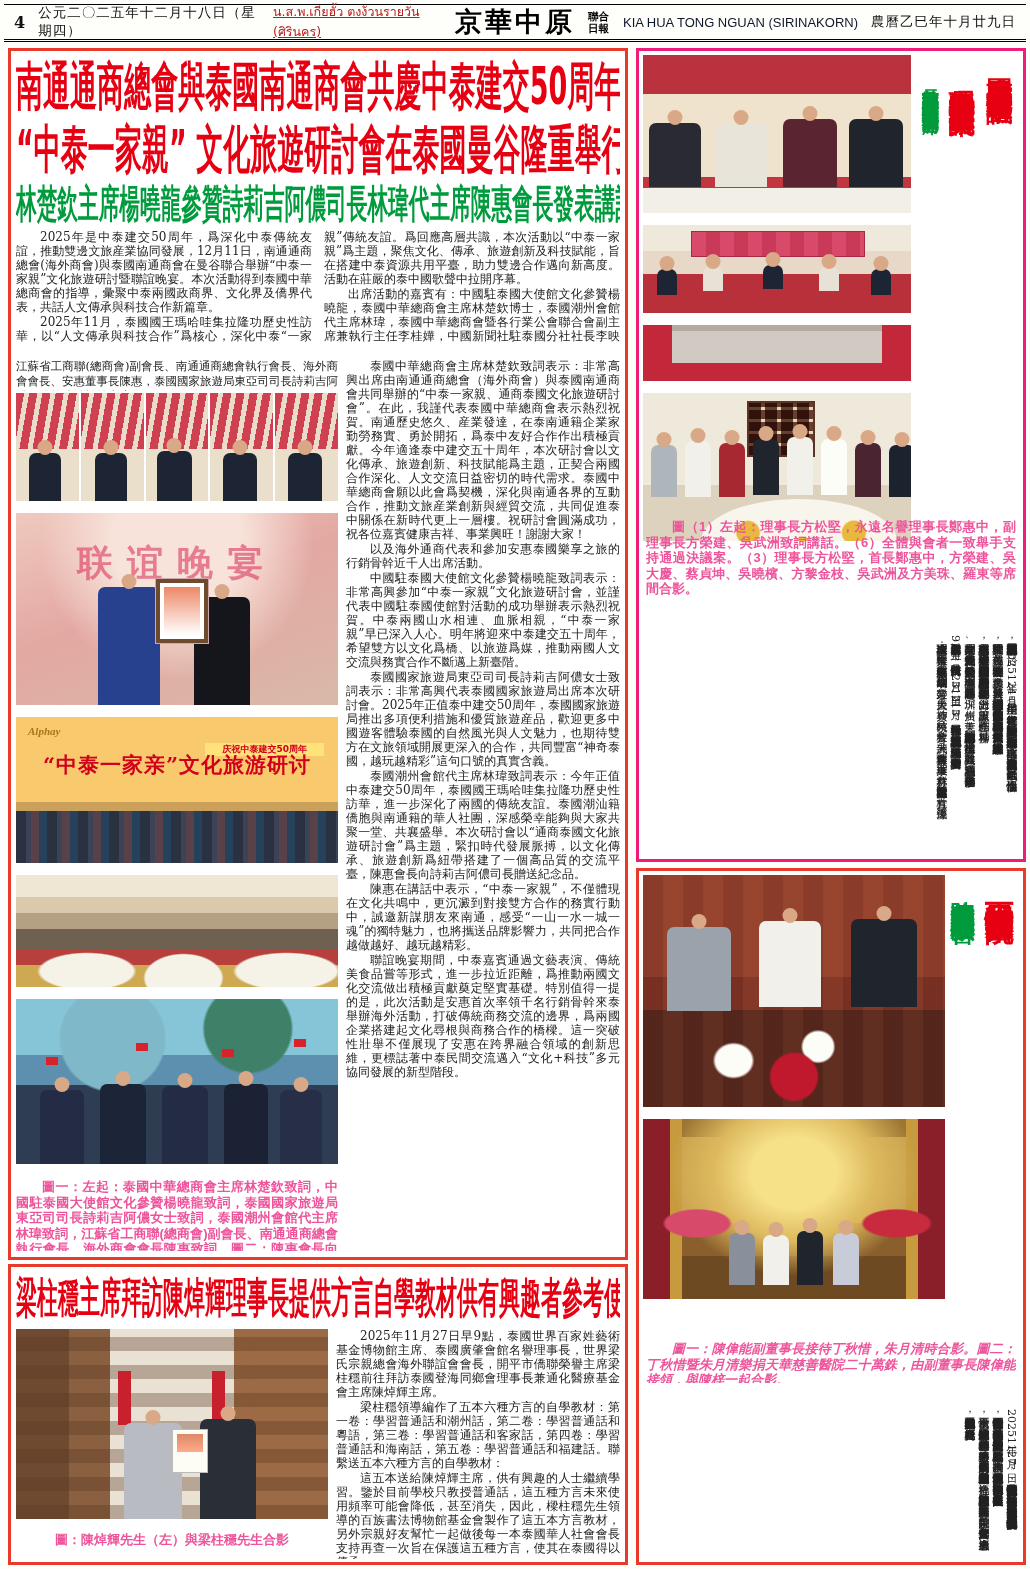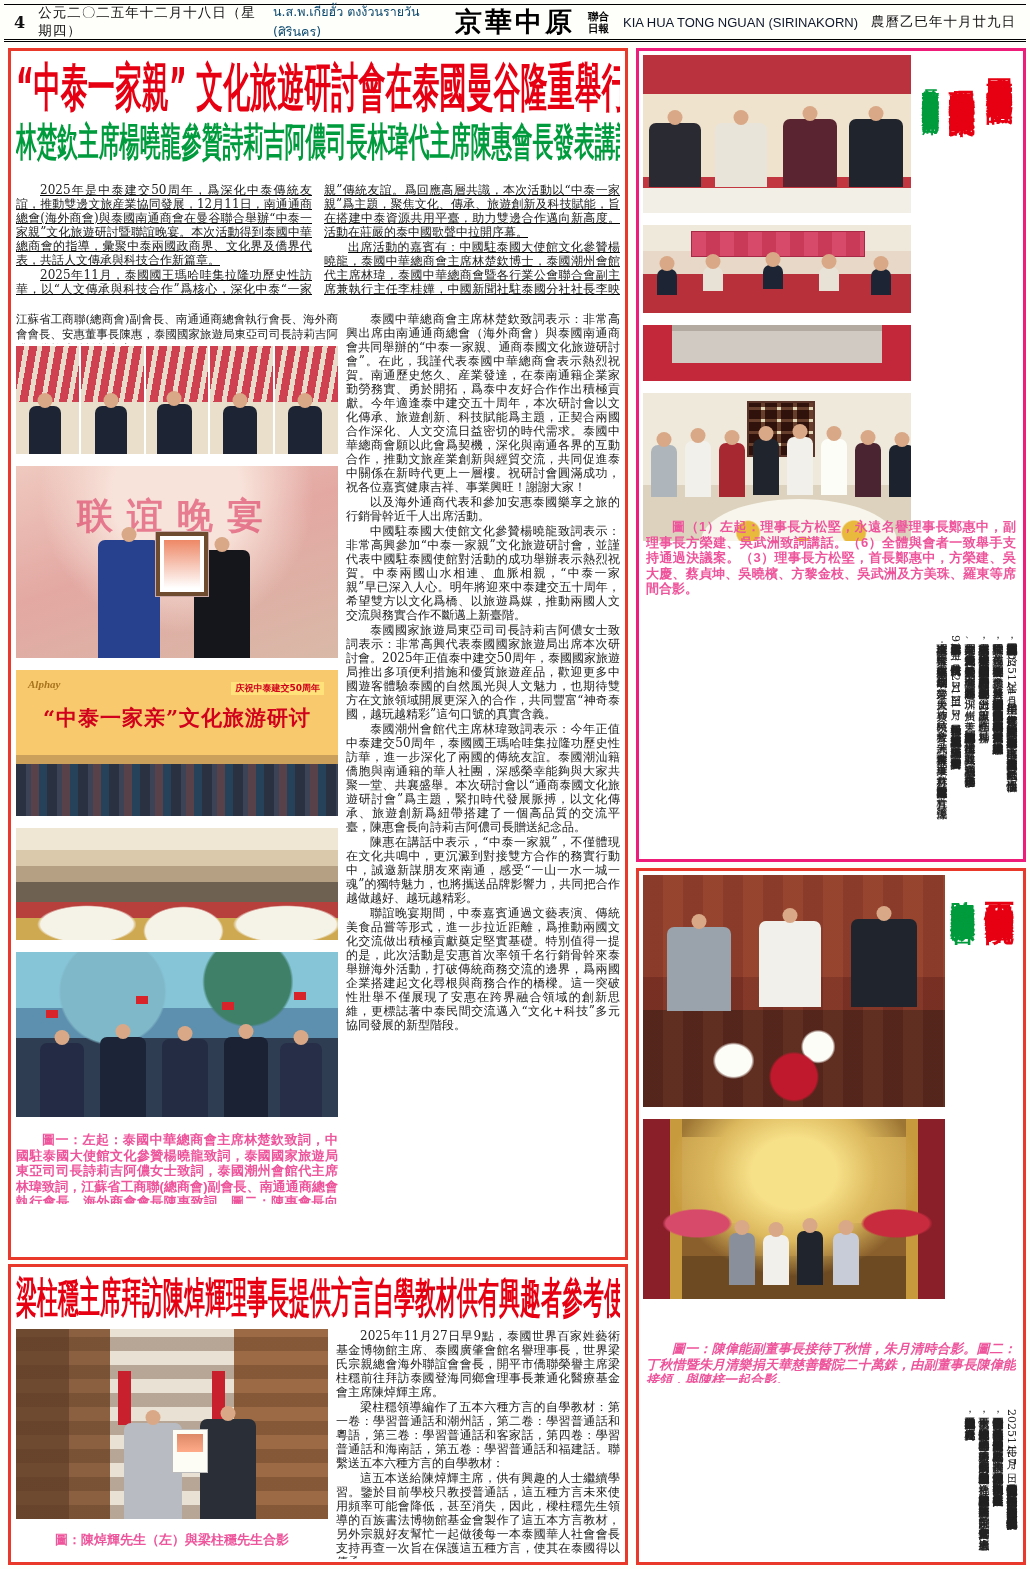--- a/index.html
+++ b/index.html
@@ -3,21 +3,21 @@
 <meta charset="utf-8">
 <style>
   html,body{margin:0;padding:0;background:#e8e8e4;}
   .page{position:relative;width:1030px;height:1569px;background:#fefefb;margin:0 auto;
         font-family:"Liberation Sans",sans-serif;overflow:hidden;}
   
   .hdr{position:absolute;left:4px;right:4px;top:4px;height:38px;border-top:1.5px solid #000;
        border-bottom:3px double #000;display:flex;align-items:center;gap:13px;padding:0 10px;box-sizing:border-box;}
   .hdr .pageno{font:bold 16px "DejaVu Serif",serif;color:#111;}
   .hdr .cdate{font:13.5px "DejaVu Serif",serif;color:#111;letter-spacing:1px;}
-  .hdr .thai{font:12.5px "DejaVu Sans",sans-serif;color:#0c4a6e;}
+  .hdr .thai{font:12.5px "DejaVu Sans",sans-serif;color:#b91c1c;text-decoration:underline;}
   .hdr .mast{font:bold 27px "DejaVu Serif",serif;color:#000;letter-spacing:3px;white-space:nowrap;}
   .hdr .mastsub{width:26px;font:bold 10.5px/1.15 "DejaVu Sans",sans-serif;color:#000;}
   .hdr .masten{font:13px "Liberation Sans",sans-serif;color:#0f172a;white-space:nowrap;}
   .hdr .lunar{font:13.5px "DejaVu Serif",serif;color:#111;margin-left:auto;letter-spacing:1px;white-space:nowrap;}
   
   .block{position:absolute;background:#fff;box-sizing:border-box;}
   .b-red{border:3px solid #e8392b;}
   .b-pink{border:3px solid #ee1d7a;}
   .blk-main{left:8px;top:48px;width:620px;height:1212px;padding:4px 5px;}
   .blk-rt{left:636px;top:48px;width:390px;height:814px;padding:4px;}
@@ -29,21 +29,21 @@
           font-family:"DejaVu Sans",sans-serif;font-weight:bold;}
   .h1a{height:62px;line-height:62px;}
   .h1a .hlspan{font-size:52px;transform:scaleX(.52);color:#e60012;}
   .h1b{height:64px;line-height:64px;}
   .h1b .hlspan{font-size:52px;transform:scaleX(.52);color:#e60012;}
   .h1g{height:46px;line-height:46px;}
   .h1g .hlspan{font-size:39px;transform:scaleX(.53);color:#009b3c;}
   .hbl{height:54px;line-height:54px;}
   .hbl .hlspan{font-size:42px;transform:scaleX(.50);color:#e60012;}
   
-  .intro2{height:126px;column-count:2;column-gap:12px;overflow:hidden;margin-top:18px;text-decoration:underline;}
+  .intro2{height:126px;column-count:2;column-gap:12px;overflow:hidden;margin-top:3px;}
   .para{font:12px/14px "DejaVu Serif",serif;color:#222;text-align:justify;text-indent:2em;margin:0 0 1px;}
   .mainlow{display:flex;gap:8px;height:892px;margin-top:3px;}
   .pcol{width:322px;flex:none;display:flex;flex-direction:column;}
   .tcol{flex:1;overflow:hidden;}
   .photointro{font:11.5px/15px "DejaVu Serif",serif;color:#222;height:32px;overflow:hidden;margin:0 0 2px;text-align:justify;}
   .cap{font:bold 13px/15.5px "Liberation Sans",sans-serif;color:#ee549b;text-align:justify;overflow:hidden;}
   .capmain{flex:1;margin-top:3px;}
   .capind{text-indent:2em;}
   
   .vhl{position:absolute;writing-mode:vertical-rl;}
@@ -71,22 +71,22 @@
       font:bold 36px "DejaVu Serif",serif;color:rgba(216,40,86,.55);letter-spacing:14px;}
   .frame{position:absolute;left:140px;bottom:62px;width:44px;height:56px;background:#fff;
       border:4px solid #6e4a2e;box-shadow:0 0 0 1px #caa;}
   .frame i{position:absolute;inset:4px;background:linear-gradient(180deg,#e86,#fff);}
   .ph-banner{height:146px;background:
       radial-gradient(circle at 4% 100%, #3f7a3a 0 12%, rgba(0,0,0,0) 13%),
       radial-gradient(circle at 97% 100%, #3f7a3a 0 12%, rgba(0,0,0,0) 13%),
       linear-gradient(180deg,#f8c96d 0 58%,#caa05a 58% 66%,#55404a 66% 100%);}
   .banner-title{position:absolute;top:34px;left:0;right:0;text-align:center;
       font:bold 21px "DejaVu Serif",serif;color:#d1001c;letter-spacing:1px;}
-  .banner-cel{position:absolute;top:12px;right:14px;background:#ffe27a;color:#d1001c;
-      font:bold 9px/13px "DejaVu Sans",sans-serif;padding:0 4px;}
+  .banner-cel{position:absolute;top:26px;right:14px;background:#ffe27a;color:#d1001c;
+      font:bold 9px/13px "DejaVu Sans",sans-serif;padding:0 17px;}
   .banner-logo{position:absolute;top:8px;left:12px;color:#a8741e;
       font:italic bold 11px "Liberation Serif",serif;}
   .crowdband{position:absolute;bottom:0;left:0;right:0;height:52px;background:
       repeating-linear-gradient(90deg,#2a3242 0 10px,#3d4356 10px 15px,#59414a 15px 23px,#26415a 23px 31px);}
   .ph-hall{height:112px;background:
       radial-gradient(ellipse at 22% 86%, #f5f2e8 0 13%, rgba(0,0,0,0) 14%),
       radial-gradient(ellipse at 52% 92%, #f5f2e8 0 16%, rgba(0,0,0,0) 17%),
       radial-gradient(ellipse at 84% 86%, #f5f2e8 0 13%, rgba(0,0,0,0) 14%),
       linear-gradient(180deg,#efe7d3 0 20%,#dacaab 20% 34%,#b5a083 34% 48%,#6f6152 48% 66%,#b8403c 66% 80%,#cfa952 80% 100%);}
   .ph-flags{height:165px;background:
@@ -154,20 +154,21 @@
     <span class="pageno">4</span>
     <span class="cdate">公元二〇二五年十二月十八日（星期四）</span>
     <span class="thai">น.ส.พ.เกียฮั้ว ตงง้วนรายวัน (ศิรินคร)</span>
     <span class="mast">京華中原</span>
     <span class="mastsub">聯合日報</span>
     <span class="masten">KIA HUA TONG NGUAN (SIRINAKORN)</span>
     <span class="lunar">農曆乙巳年十月廿九日</span>
   </div>
 
   <section class="block b-red blk-main">
+    <div class="hlwrap h1a"><span class="hlspan">南通通商總會與泰國南通商會共慶中泰建交50周年</span></div>
     <div class="hlwrap h1b"><span class="hlspan">“中泰一家親” 文化旅遊研討會在泰國曼谷隆重舉行</span></div>
     <div class="hlwrap h1g"><span class="hlspan">林楚欽主席楊曉龍參贊詩莉吉阿儂司長林瑋代主席陳惠會長發表講話</span></div>
 
     <div class="intro2">
 
     <p class="para">2025年是中泰建交50周年，爲深化中泰傳統友誼，推動雙邊文旅産業協同發展，12月11日，南通通商總會(海外商會)與泰國南通商會在曼谷聯合舉辦“中泰一家親”文化旅遊研討暨聯誼晚宴。本次活動得到泰國中華總商會的指導，彙聚中泰兩國政商界、文化界及僑界代表，共話人文傳承與科技合作新篇章。</p>
         <p class="para">2025年11月，泰國國王瑪哈哇集拉隆功歷史性訪華，以“人文傳承與科技合作”爲核心，深化中泰“一家親”傳統友誼。爲回應高層共識，本次活動以“中泰一家親”爲主題，聚焦文化、傳承、旅遊創新及科技賦能，旨在搭建中泰資源共用平臺，助力雙邊合作邁向新高度。活動在莊嚴的泰中國歌聲中拉開序幕。</p>
         <p class="para">出席活動的嘉賓有：中國駐泰國大使館文化參贊楊曉龍，泰國中華總商會主席林楚欽博士，泰國潮州會館代主席林瑋，泰國中華總商會暨各行業公會聯合會副主席兼執行主任李桂嬅，中國新聞社駐泰國分社社長李映民，泰國中國企業總商會秘書長王海光，泰華進出口商會理事長林俊然，泰國華人青年商會會長李嘉淳，剛果民主共和國中華總商會主席張琪，泰國江浙滬總商會主席鄭廟金，泰國蘇商總會主席陳柱，泰國南通商會會長徐曉春，泰國南通商會常務副會長、中寫集團董事長吳堂祥，南通青年民營企業家商會常務副會長兼秘書長陳駿驊，中國駐泰國大使館三等秘書趙璨，泰國國家旅遊局中國市場資深顧問何婧，泰國國家旅遊局中國市場行銷專員邱少鋒，星遏日報主編蘇逸等嘉賓。</p>
       </div>
 

